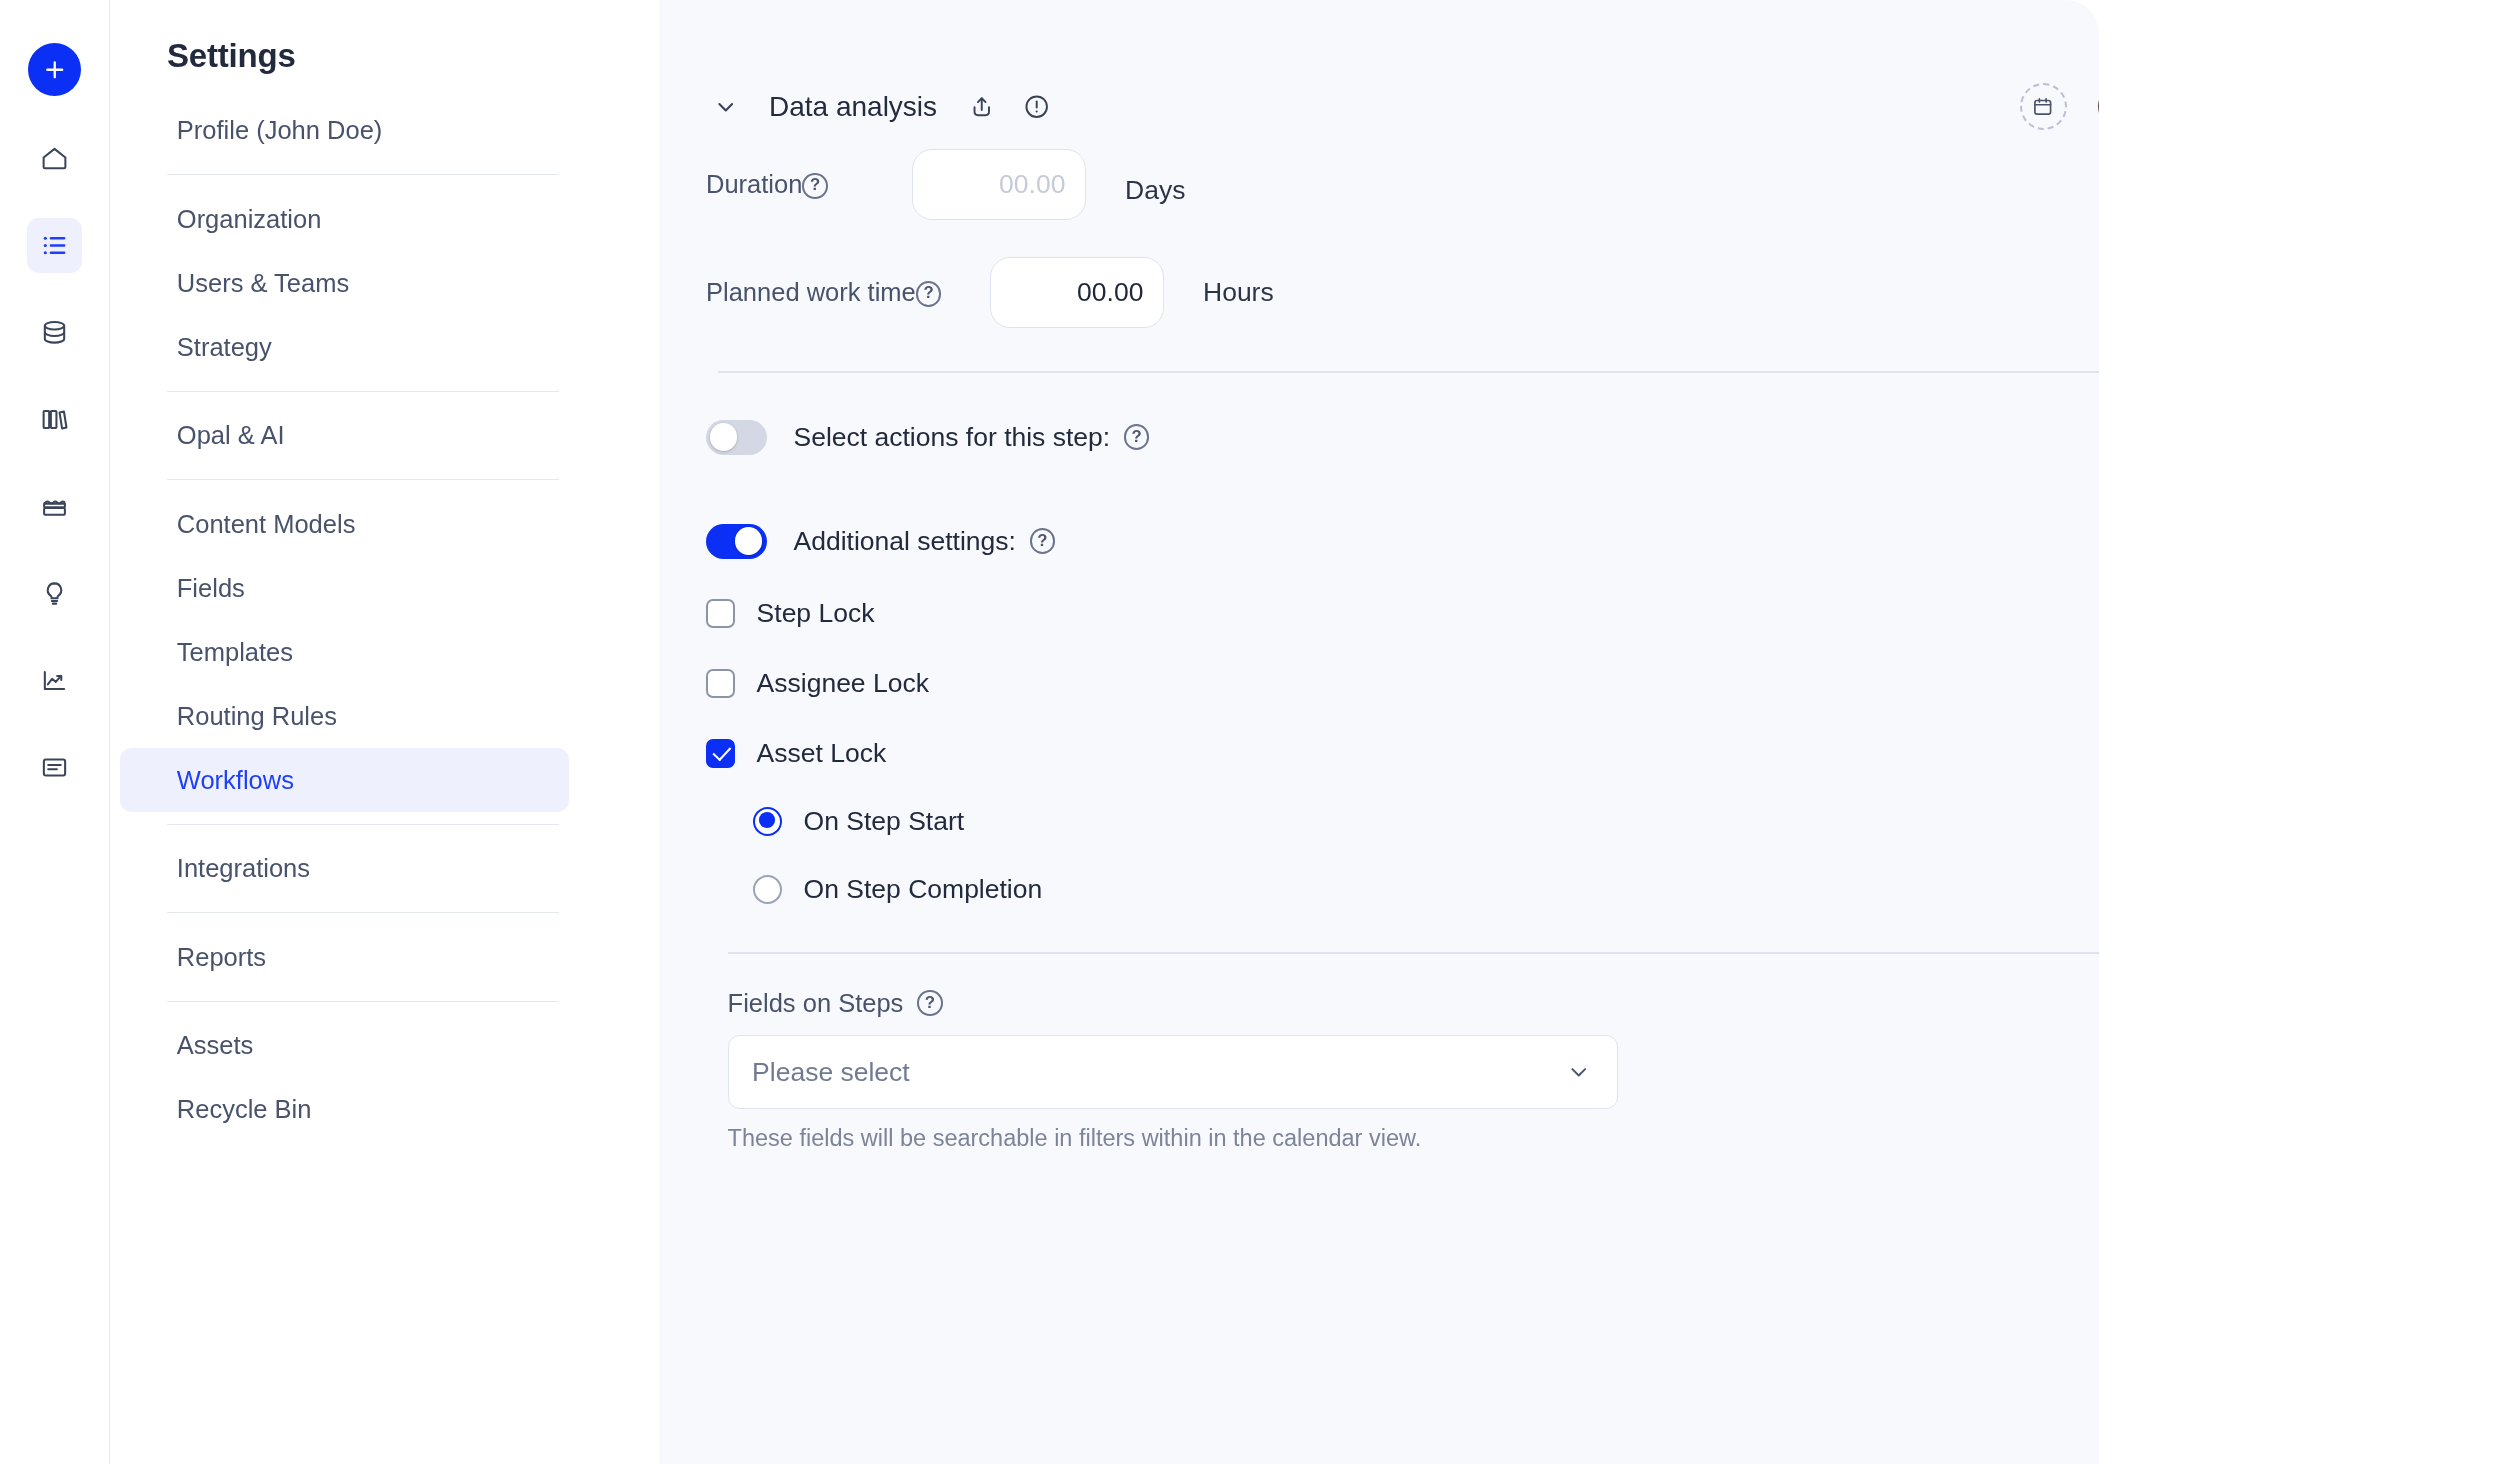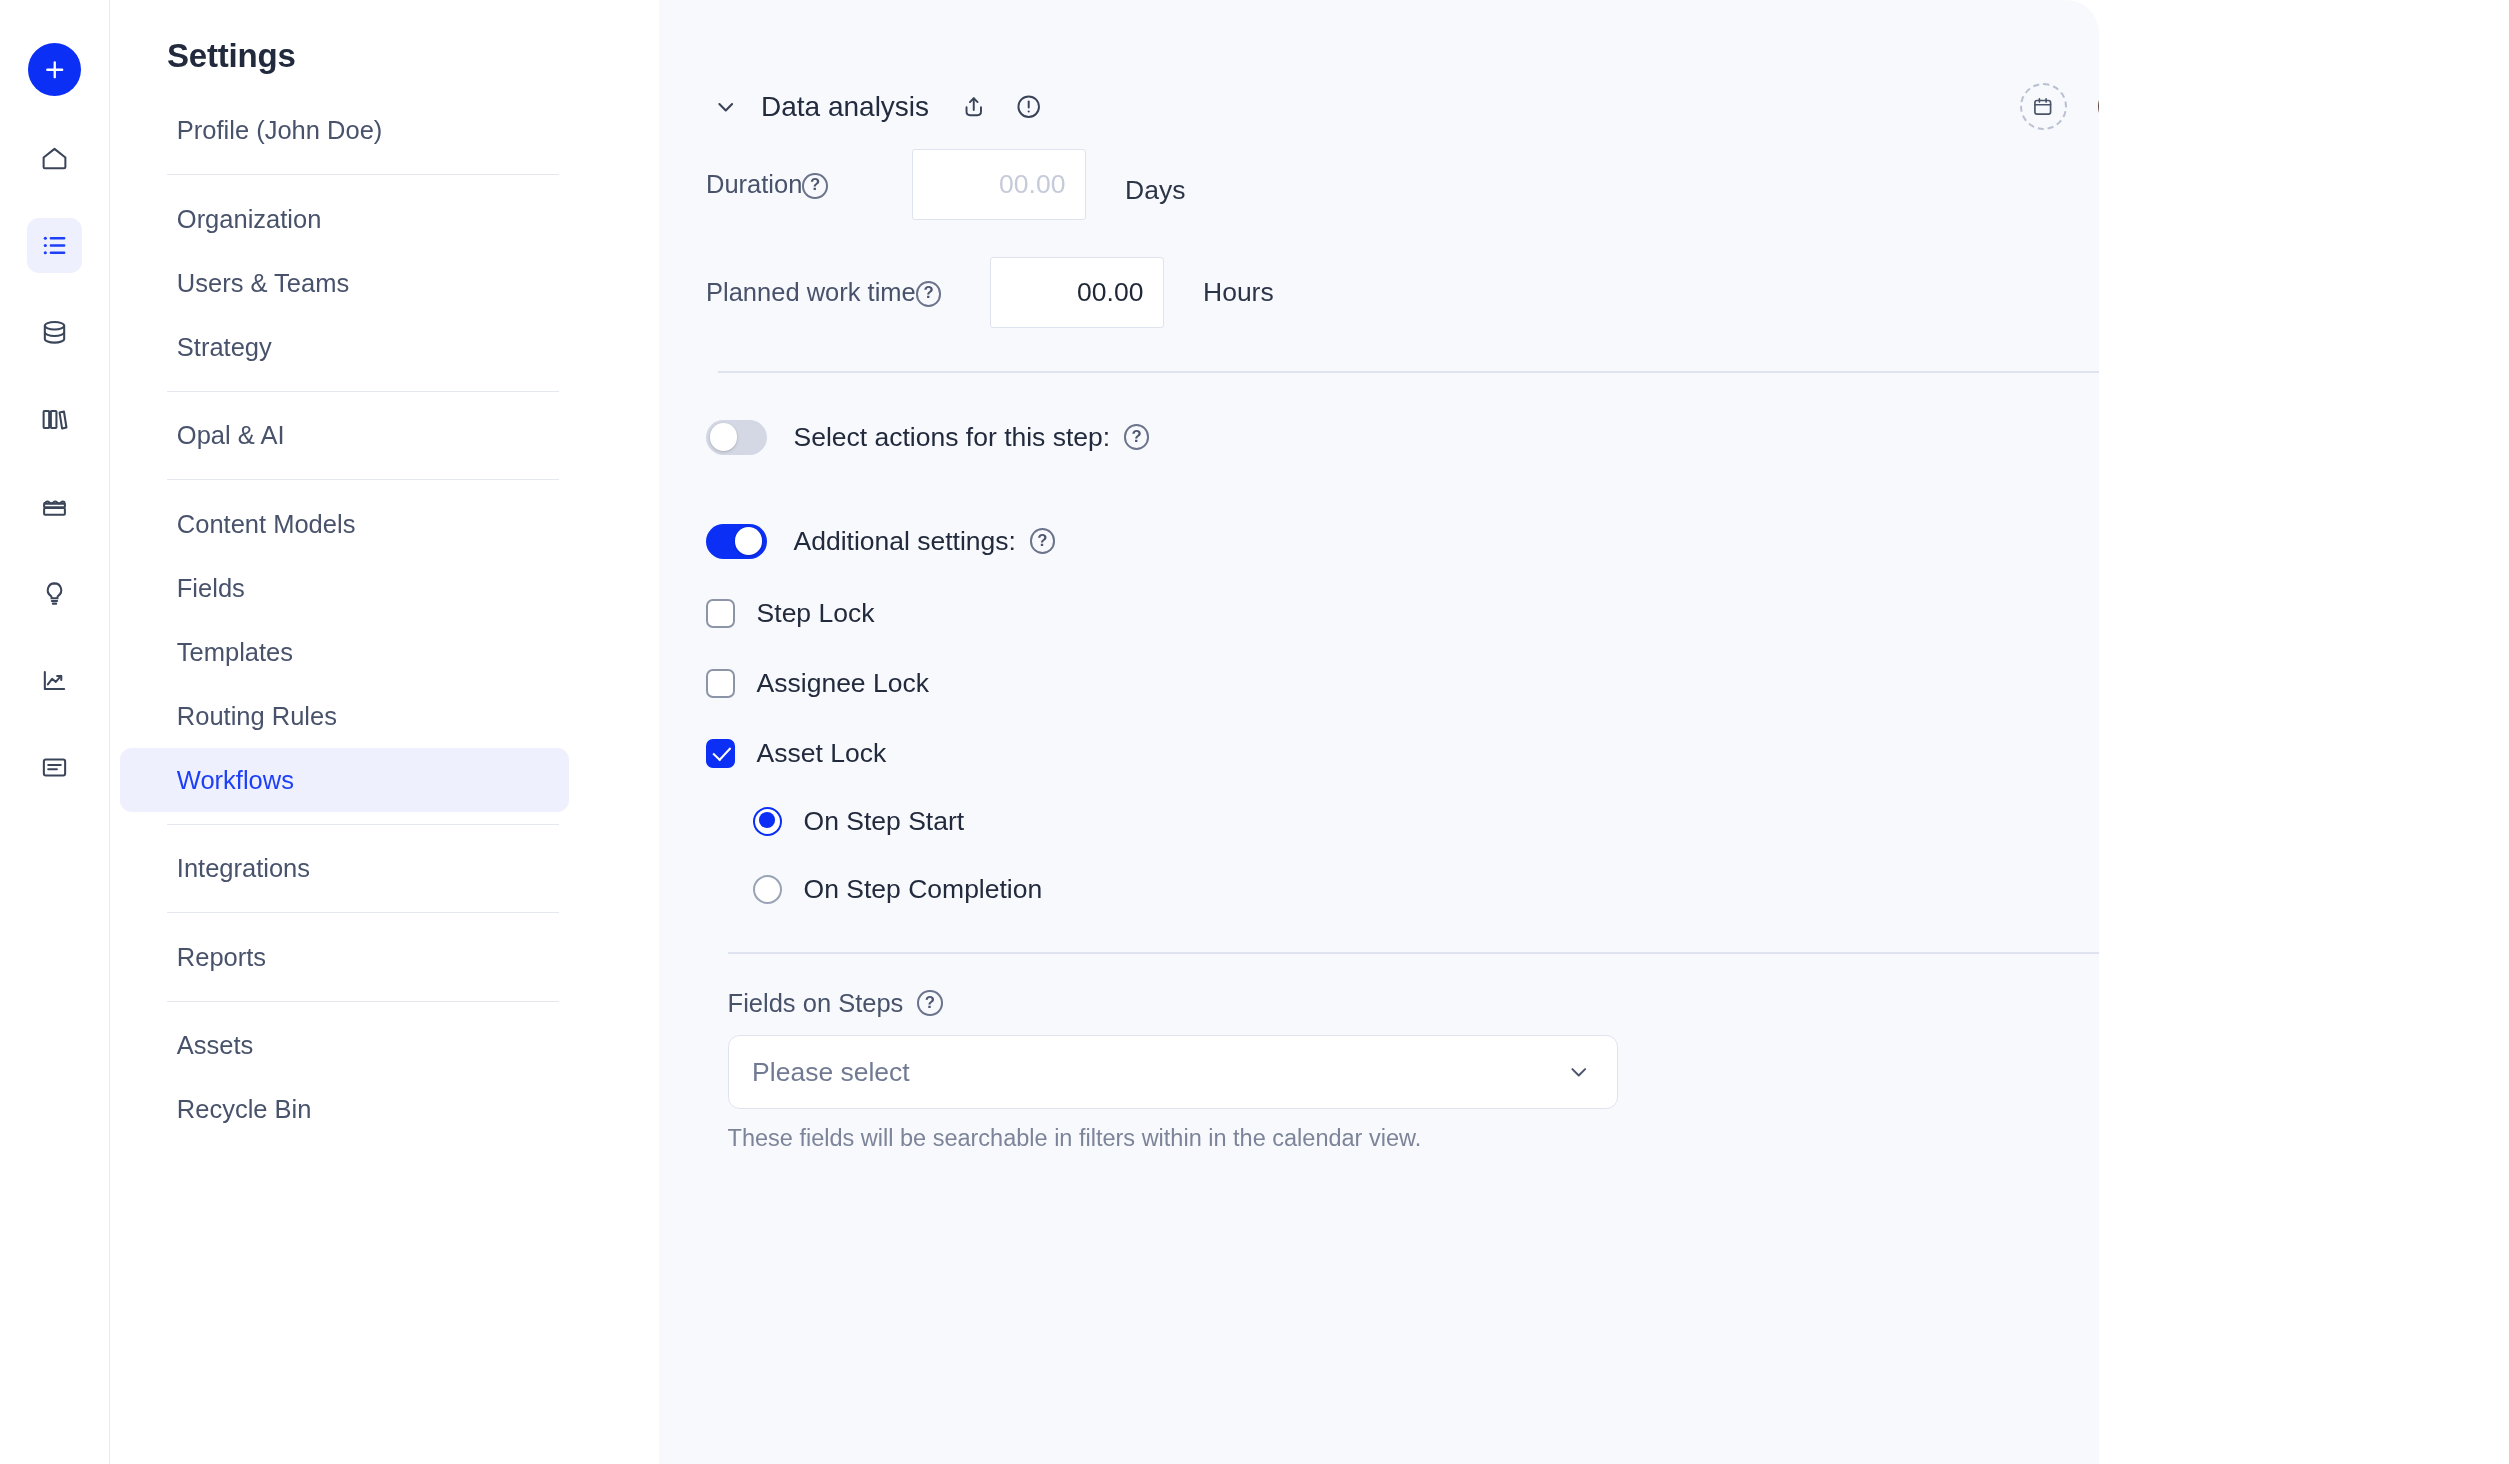--- a/index.html
+++ b/index.html
@@ -114,21 +114,21 @@
   }
   .chev-btn {
     width: 39px; height: 39px;
     display: flex; align-items: center; justify-content: center;
     cursor: pointer; color: #3a4358;
     flex: none;
   }
   .step-title {
     font-size: 28px;
     color: #232b3e;
-    margin-left: 16px;
+    margin-left: 24px;
     margin-right: 25.5px;
     white-space: nowrap;
   }
   .hdr-icon {
     width: 39px; height: 39px;
     display: flex; align-items: center; justify-content: center;
     color: #394257; cursor: pointer; flex: none;
     margin-right: 15.7px;
   }
   .hdr-right {
@@ -208,21 +208,21 @@
     font-size: 16.7px;
     font-weight: 600;
     display: flex; align-items: center; justify-content: center;
     cursor: pointer;
     flex: none;
     line-height: 1;
   }
   .num-input {
     height: 71px;
     border: 1px solid #dfe3ed;
-    border-radius: 3px;
+    border-radius: 20px;
     background: #ffffff;
     font-family: "Liberation Sans", sans-serif;
     font-size: 26.5px;
     text-align: right;
     padding: 0 19.6px;
     color: #1f2738;
     outline: none;
   }
   .num-input::placeholder { color: #c5cbd9; }
   .unit {

